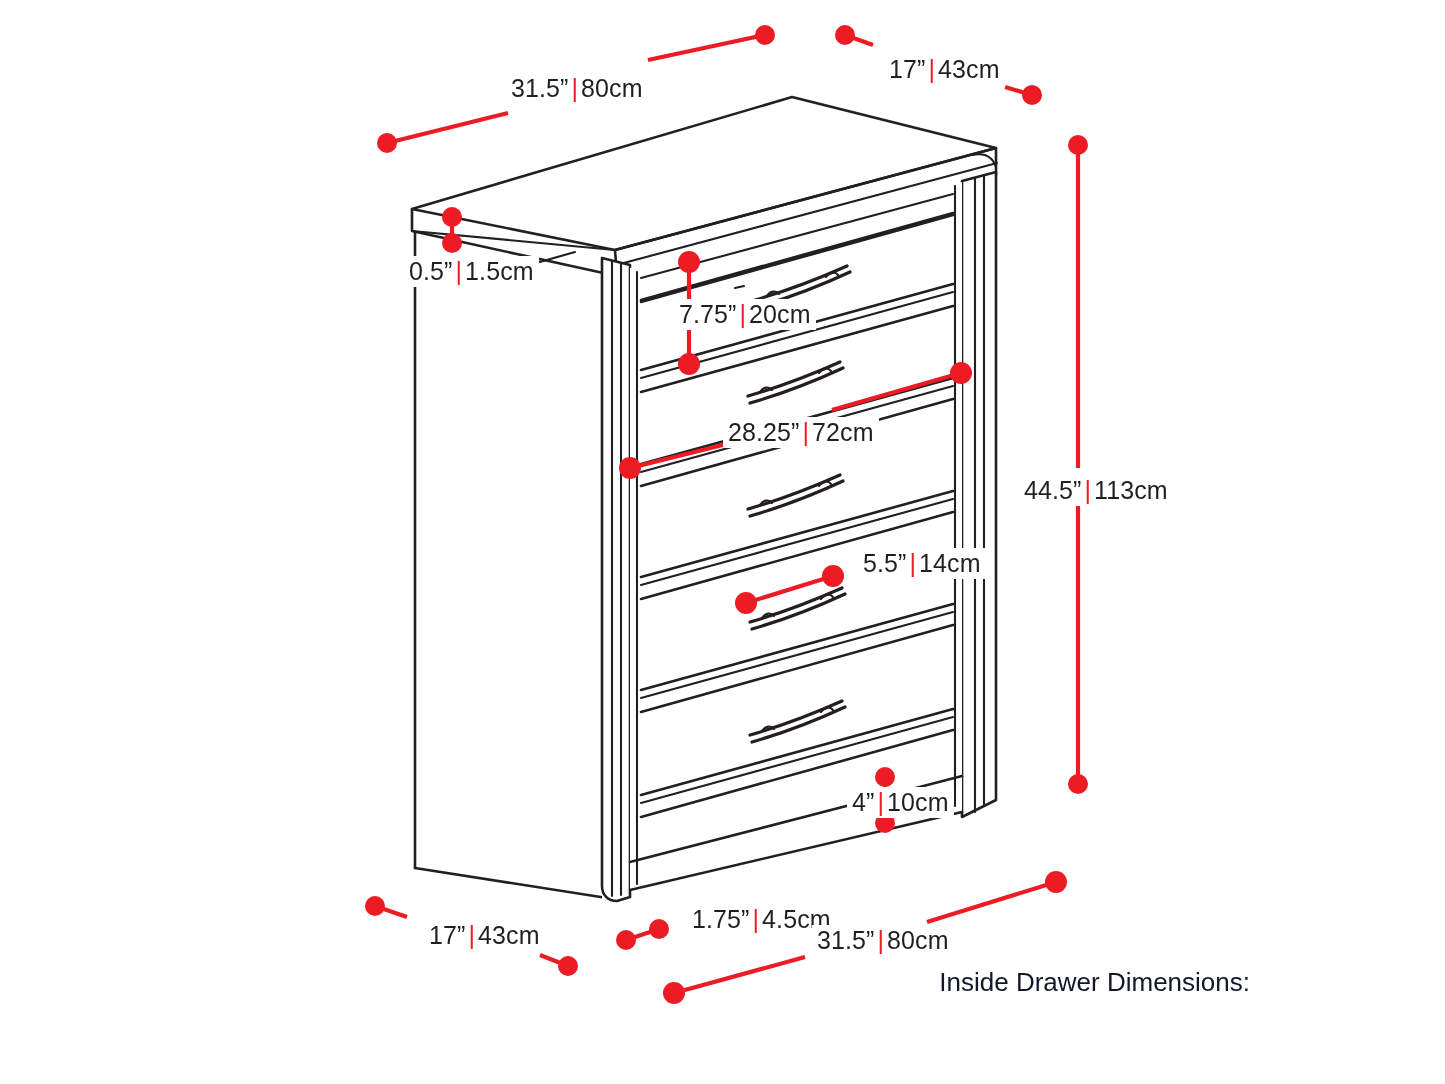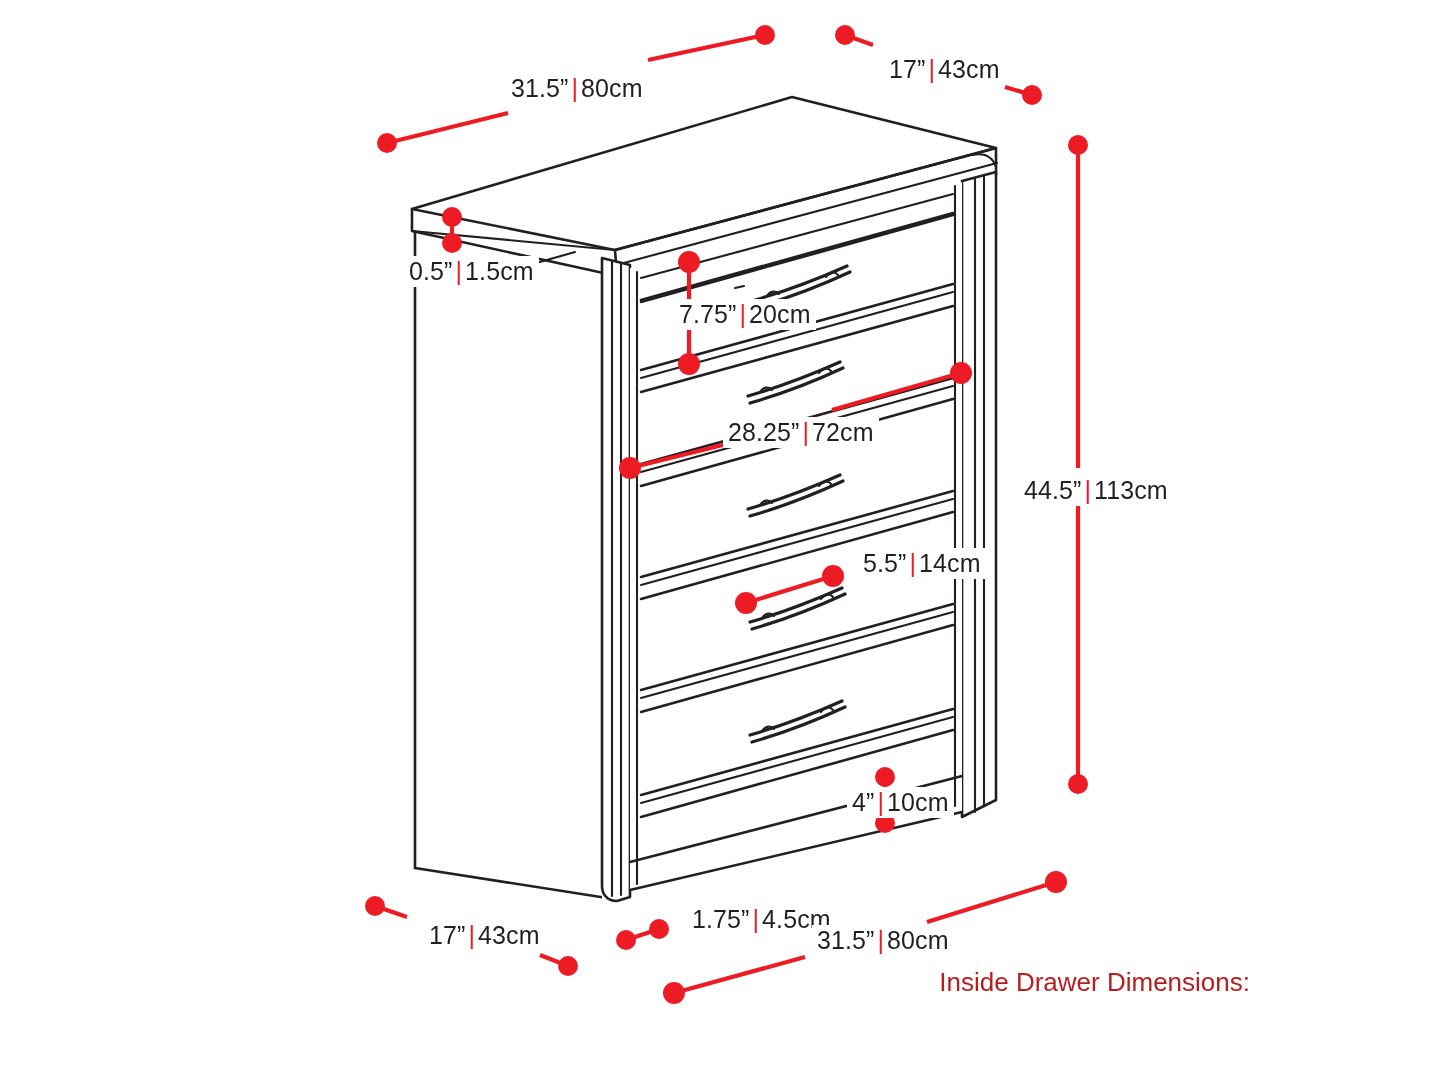--- a/index.html
+++ b/index.html
@@ -45,21 +45,21 @@
     display: inline-block;
   }
   .dim-label .imp,
   .dim-label .met {
     display: inline-block;
   }
   
   .note-block {
     position: absolute;
     text-align: right;
-    color: #b91c1c;
+    color: #0f172a;
     font-family: "Liberation Sans", "DejaVu Sans", sans-serif;
     font-size: 26px;
     line-height: 1.32;
     white-space: nowrap;
   }
   .note-block div {
     display: block;
   }
 </style>
 </head>

